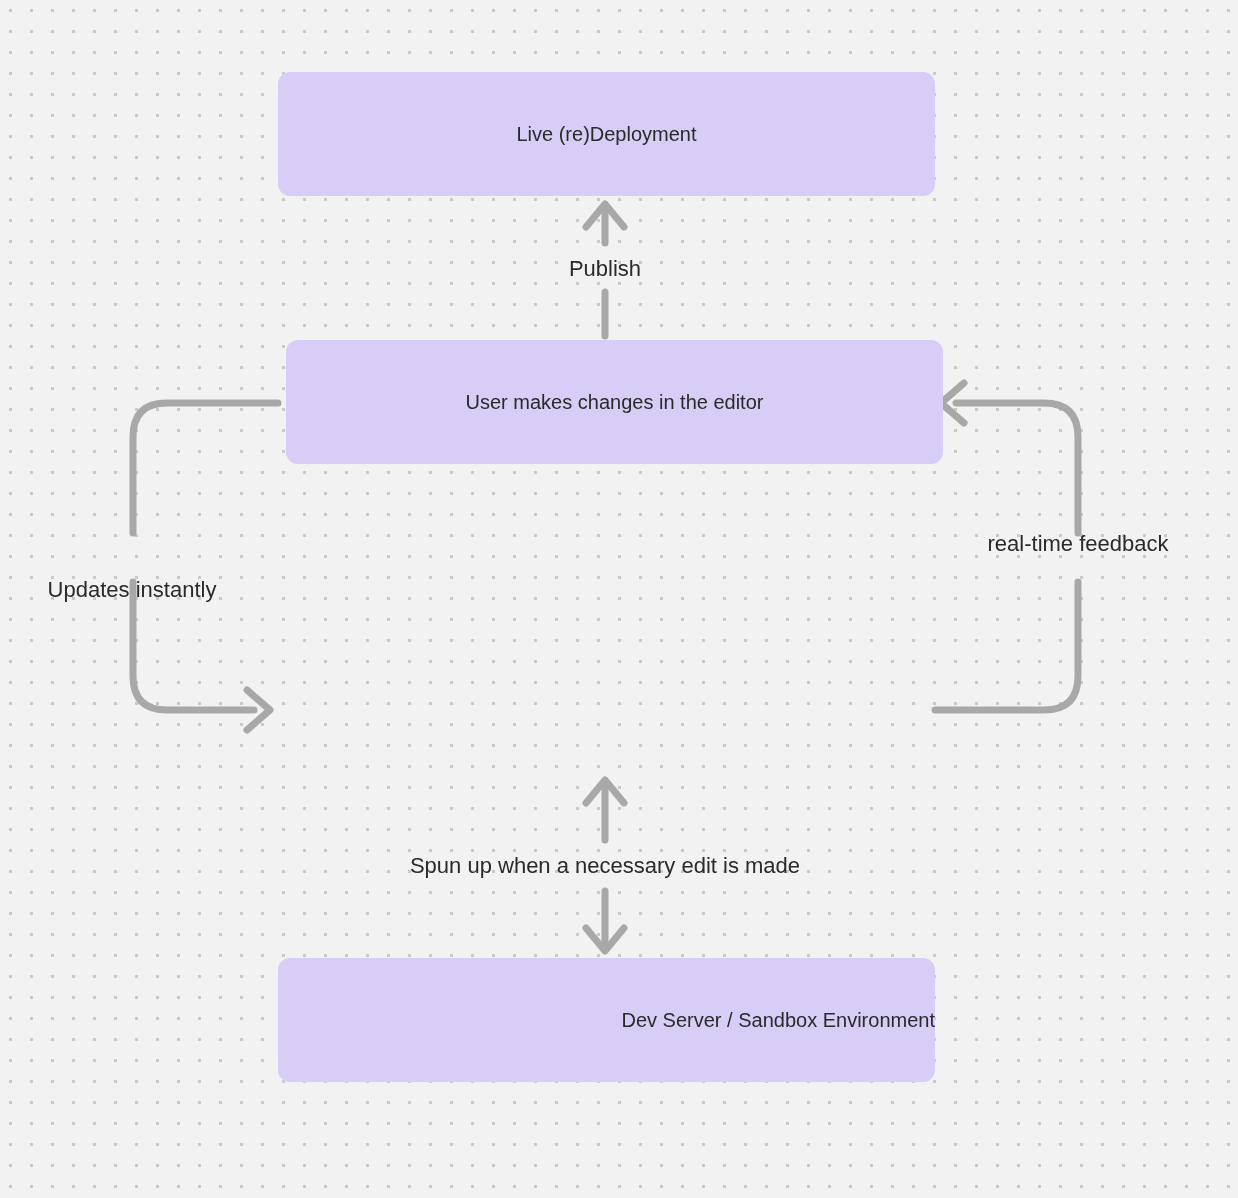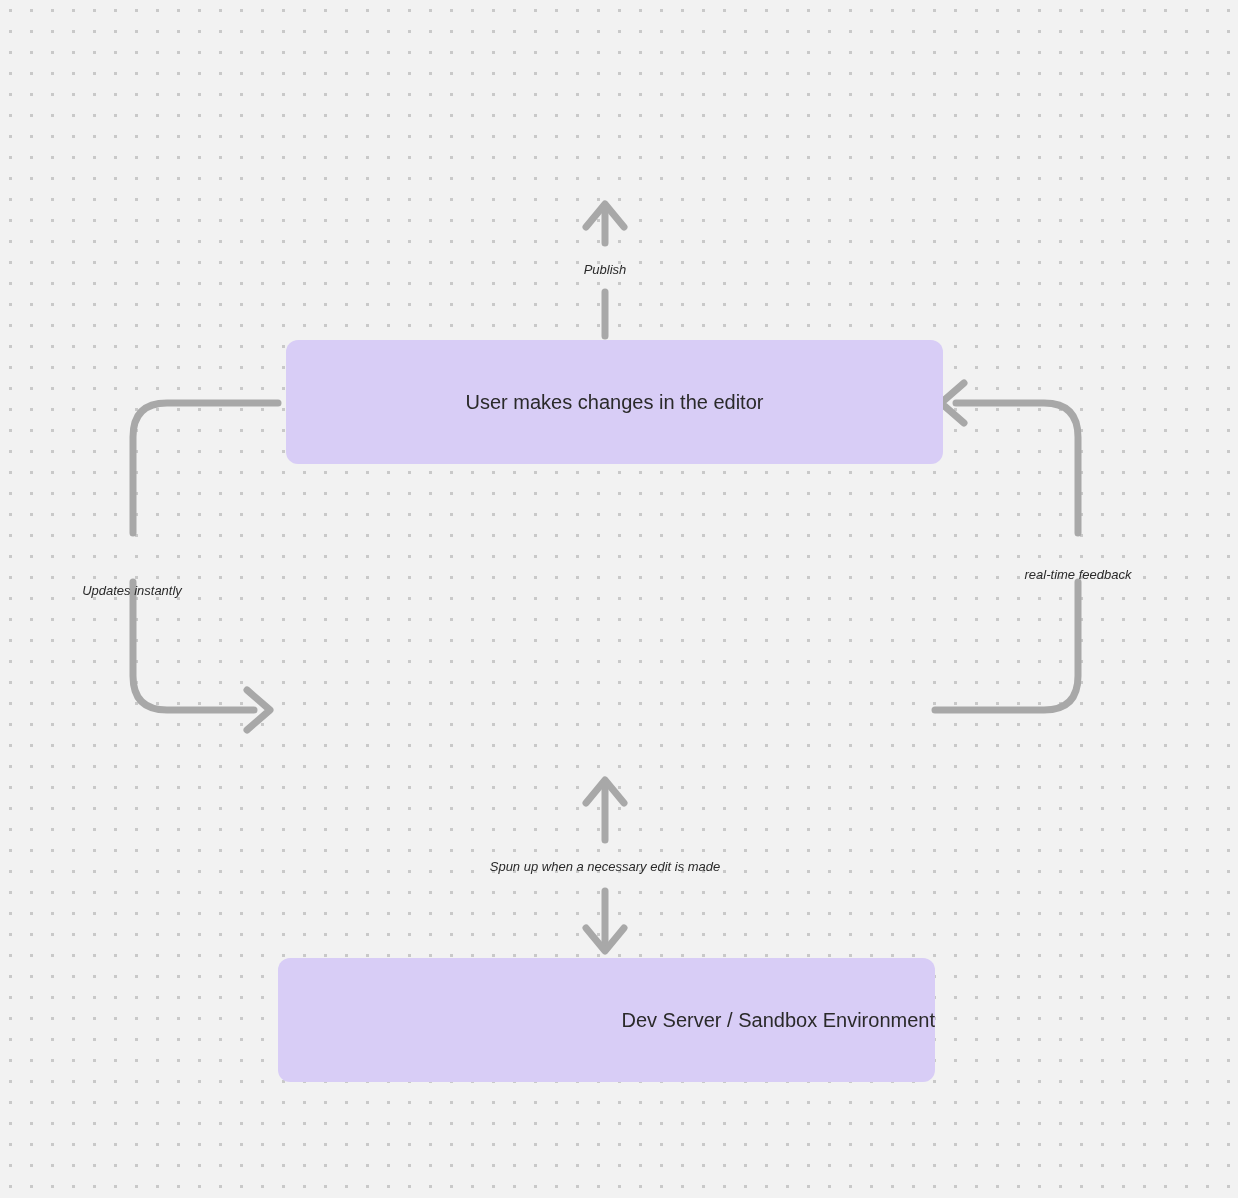--- a/index.html
+++ b/index.html
@@ -40,27 +40,26 @@
   }
   .node-1 { top: 72px; }
   .node-2 { top: 340px; margin-left: 8px; }
   .node-3 { top: 650px; }
   .node-4 { top: 958px; justify-content: flex-end; }
 
   .edge-label {
     position: absolute;
     transform: translate(-50%, -50%);
     color: #2a2a2a;
-    font-size: 13px;
+    font-size: 22px;
     white-space: nowrap;
-    font-style: italic;
   }
   .label-publish   { left: 605px;  top: 269px; }
   .label-updates   { left: 132px;  top: 558px; margin-top: 32px; }
-  .label-realtime  { left: 1078px; top: 574px; }
+  .label-realtime  { left: 1078px; top: 544px; }
   .label-spunup    { left: 605px;  top: 866px; }
 
   .edge-stroke {
     fill: none;
     stroke: #a8a8a8;
     stroke-width: 7;
     stroke-linecap: round;
     stroke-linejoin: round;
   }
 </style>
@@ -90,20 +89,23 @@
     </g>
 
     <g>
       <polyline class="edge-stroke" points="586,803 605,780 624,803"></polyline>
       <line class="edge-stroke" x1="605" y1="784" x2="605" y2="840"></line>
       <line class="edge-stroke" x1="605" y1="891" x2="605" y2="946"></line>
       <polyline class="edge-stroke" points="586,928 605,951 624,928"></polyline>
     </g>
   </svg>
 
+  <div class="node node-1">
+    <span>Live (re)Deployment</span>
+  </div>
 
   <div class="node node-2">
     <span>User makes changes in the editor</span>
   </div>
 
 
   <div class="node node-4">
     <span>Dev Server / Sandbox Environment</span>
   </div>
 

